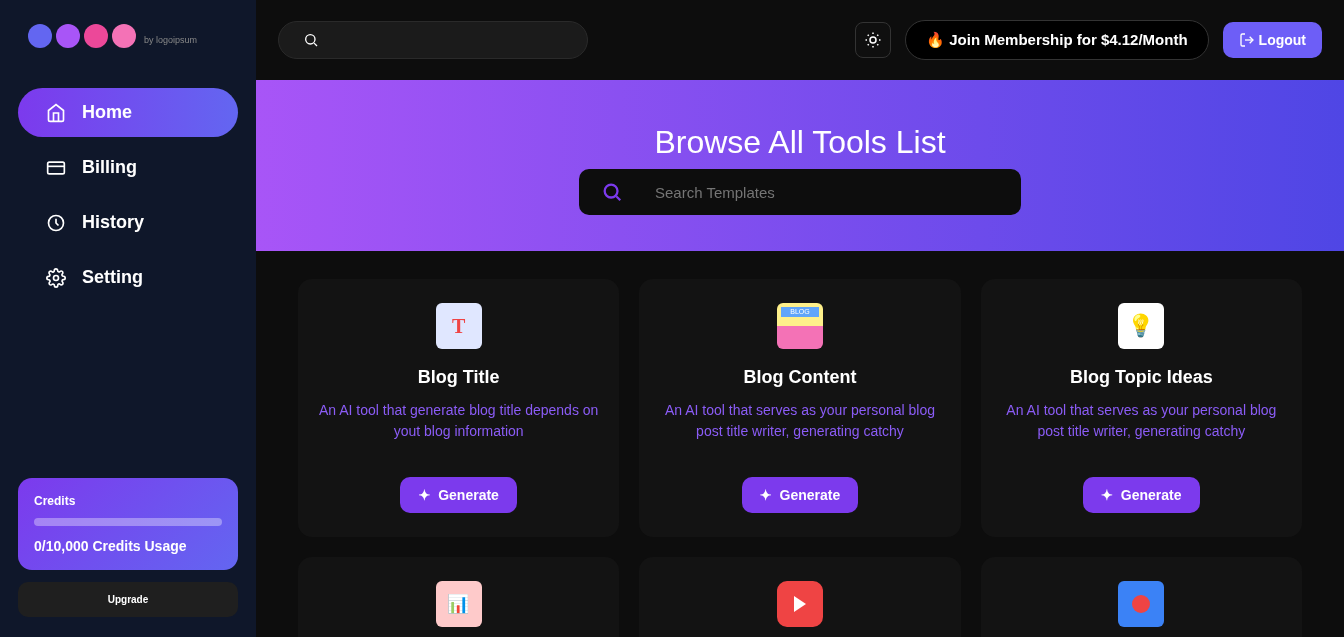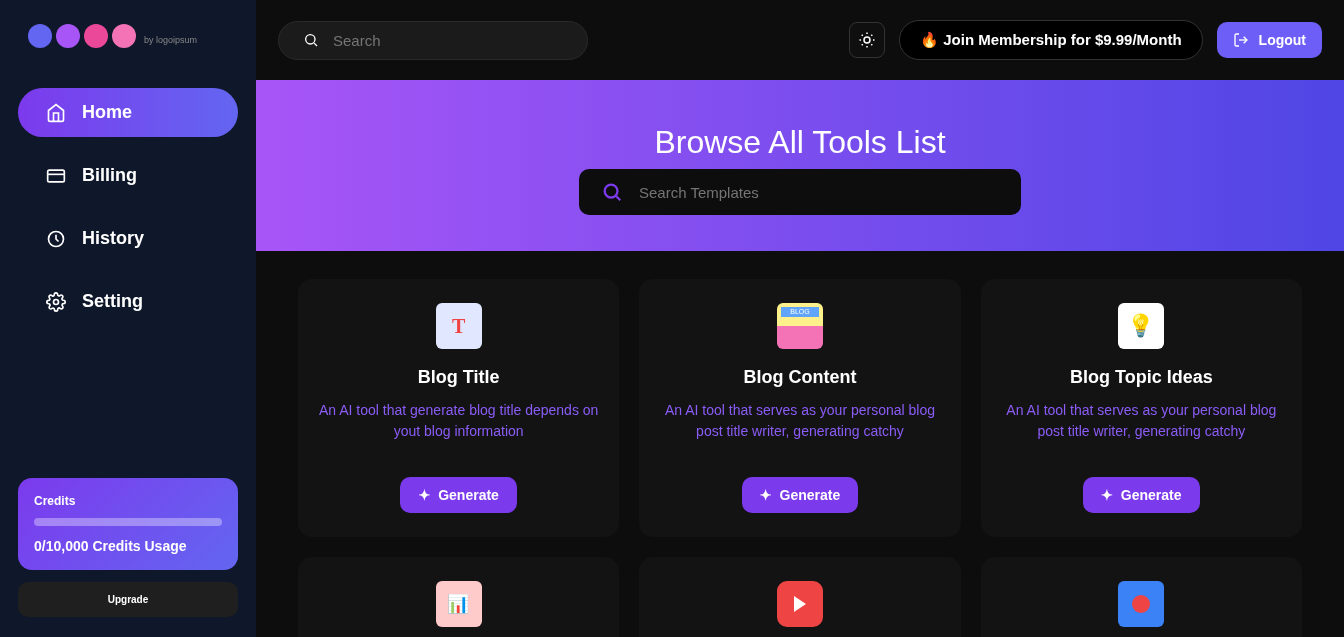--- a/index.html
+++ b/index.html
@@ -1,41 +1,41 @@
 <!DOCTYPE html>
 <html><head>
 <meta charset="utf-8">
 <style>
 *{margin:0;padding:0;box-sizing:border-box;font-family:'Segoe UI',Arial,sans-serif}
 body{background:#0d0d0d;width:1344px;height:637px;overflow:hidden;color:#fff;display:flex}
 .sidebar{width:256px;background:#0f172a;padding:20px 18px;display:flex;flex-direction:column}
 .logo{display:flex;align-items:center;gap:4px;padding:4px 10px 10px 10px}
 .logo-shape{width:24px;height:24px;border-radius:50%}
 .logo-text{font-size:9px;color:#888;margin-left:4px;margin-top:8px}
-.nav{margin-top:30px;display:flex;flex-direction:column;gap:14px}
+.nav{margin-top:30px;display:flex;flex-direction:column;gap:6px}
 .nav-item{display:flex;align-items:center;gap:16px;padding:14px 28px;border-radius:28px;font-size:18px;font-weight:600;cursor:pointer;color:#fff}
 .nav-item.active{background:linear-gradient(90deg,#7c3aed,#6366f1)}
 .nav-icon{width:20px;height:20px;display:flex;align-items:center;justify-content:center}
 .credits-box{background:linear-gradient(135deg,#7c3aed,#6366f1);border-radius:14px;padding:16px;margin-top:auto}
 .credits-title{font-size:12px;font-weight:700;margin-bottom:10px}
 .credits-bar{height:8px;background:rgba(255,255,255,.35);border-radius:4px;margin-bottom:12px}
 .credits-usage{font-size:14px;font-weight:600}
 .upgrade-btn{background:#1f1f1f;border:none;color:#fff;padding:12px;border-radius:10px;font-size:10px;font-weight:600;margin-top:12px;cursor:pointer}
 .main{flex:1;display:flex;flex-direction:column;overflow:hidden}
 .topbar{display:flex;align-items:center;gap:14px;padding:20px 22px}
 .search-top{display:flex;align-items:center;gap:14px;background:#1b1b1b;border:1px solid #2a2a2a;border-radius:28px;padding:10px 24px;width:310px}
 .search-top input{background:transparent;border:none;color:#aaa;font-size:15px;outline:none;flex:1}
 .icon-btn{width:36px;height:36px;border-radius:8px;border:1px solid #333;background:#0f0f0f;display:flex;align-items:center;justify-content:center;cursor:pointer}
 .membership{background:#000;border:1px solid #333;border-radius:24px;padding:10px 20px;font-size:15px;font-weight:600;cursor:pointer;display:inline-flex;align-items:center;gap:6px}
-.logout-btn{background:#6d5ef7;border:none;border-radius:10px;padding:10px 16px;font-size:14px;font-weight:600;cursor:pointer;display:flex;align-items:center;gap:10px;color:#fff}
+.logout-btn{background:#6d5ef7;border:none;border-radius:10px;padding:10px 16px;font-size:14px;font-weight:600;cursor:pointer;display:flex;align-items:center;gap:4px;color:#fff}
 .content{flex:1;overflow-y:auto}
 .hero{background:linear-gradient(90deg,#a855f7,#4f46e5);padding:44px 20px 36px 20px;display:flex;flex-direction:column;align-items:center}
 .hero-title{font-size:32px;font-weight:400;margin-bottom:8px}
 .hero-sub{font-size:14px;font-weight:600;margin-bottom:22px}
-.search-templates{background:#0d0d0d;border-radius:10px;padding:12px 22px;width:442px;display:flex;align-items:center;gap:16px}
+.search-templates{background:#0d0d0d;border-radius:10px;padding:12px 22px;width:442px;display:flex;align-items:center;gap:32px}
 .search-templates input{background:transparent;border:none;color:#bbb;font-size:15px;outline:none;flex:1}
 .cards{display:grid;grid-template-columns:repeat(3,1fr);gap:20px;padding:28px 42px}
 .card{background:#131313;border-radius:14px;padding:24px 20px;display:flex;flex-direction:column;align-items:center;text-align:center;height:258px}
 .card-icon{width:46px;height:46px;border-radius:6px;margin-bottom:18px}
 .card-title{font-size:18px;font-weight:800;margin-bottom:12px}
 .card-desc{font-size:14px;color:#8b5cf6;line-height:1.5;margin-bottom:auto;max-height:60px;overflow:hidden}
 .gen-btn{background:#7c3aed;border:none;color:#fff;padding:10px 18px;border-radius:10px;font-size:14px;font-weight:700;cursor:pointer;display:flex;align-items:center;gap:8px}
 svg{display:block}
 </style>
 </head>
@@ -99,39 +99,38 @@
 
 <div class="main">
   <div class="topbar">
     <div class="search-top">
       <span>
         <svg width="16" height="16" viewBox="0 0 24 24" fill="none" stroke="#fff" stroke-width="2">
             <circle cx="11" cy="11" r="7"></circle>
             <line x1="21" y1="21" x2="16.65" y2="16.65"></line>
           </svg>
       </span>
-      <input type="text" placeholder="Search" style="">
     </div>
     <div style="flex:1"></div>
     <div class="icon-btn">
       <span>
         <svg width="18" height="18" viewBox="0 0 24 24" fill="none" stroke="#fff" stroke-width="2">
             <circle cx="12" cy="12" r="4"></circle>
             <line x1="12" y1="2" x2="12" y2="4"></line>
             <line x1="12" y1="20" x2="12" y2="22"></line>
             <line x1="4.93" y1="4.93" x2="6.34" y2="6.34"></line>
             <line x1="17.66" y1="17.66" x2="19.07" y2="19.07"></line>
             <line x1="2" y1="12" x2="4" y2="12"></line>
             <line x1="20" y1="12" x2="22" y2="12"></line>
             <line x1="4.93" y1="19.07" x2="6.34" y2="17.66"></line>
             <line x1="17.66" y1="6.34" x2="19.07" y2="4.93"></line>
           </svg>
       </span>
     </div>
-    <div class="membership">🔥 Join Membership for $9.99/Month</div>
+    <div class="membership">🔥 Join Membership for $4.12/Month</div>
     <button class="logout-btn">
       <span>
         <svg width="16" height="16" viewBox="0 0 24 24" fill="none" stroke="#fff" stroke-width="2">
             <path d="M9 21H5a2 2 0 01-2-2V5a2 2 0 012-2h4"></path>
             <polyline points="16 17 21 12 16 7"></polyline>
             <line x1="21" y1="12" x2="9" y2="12"></line>
           </svg>
       </span>
       <span>Logout</span>
     </button>

